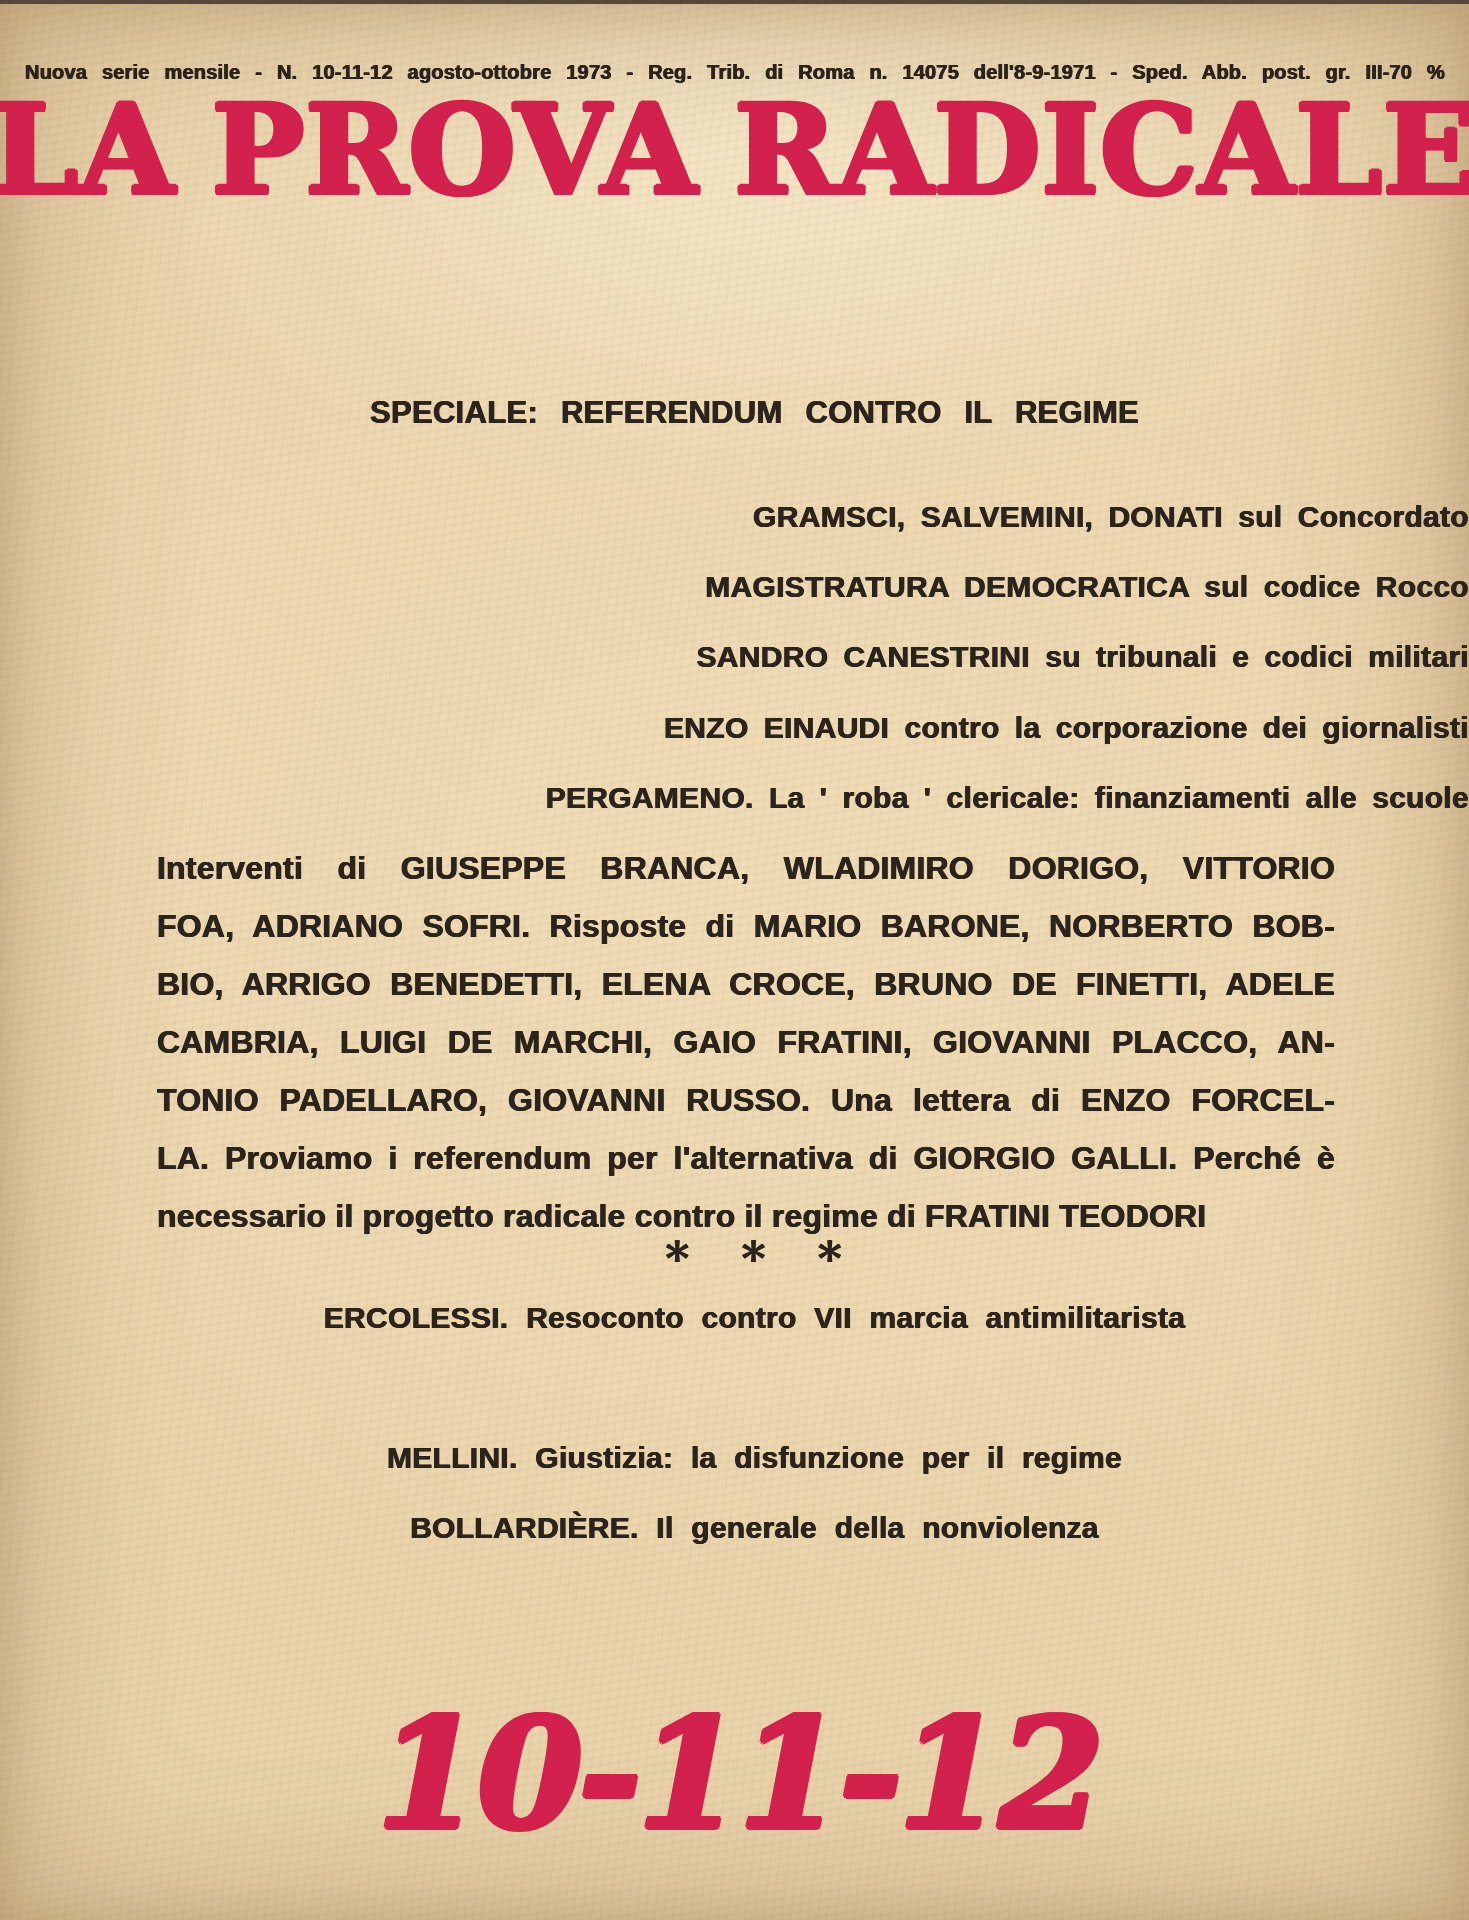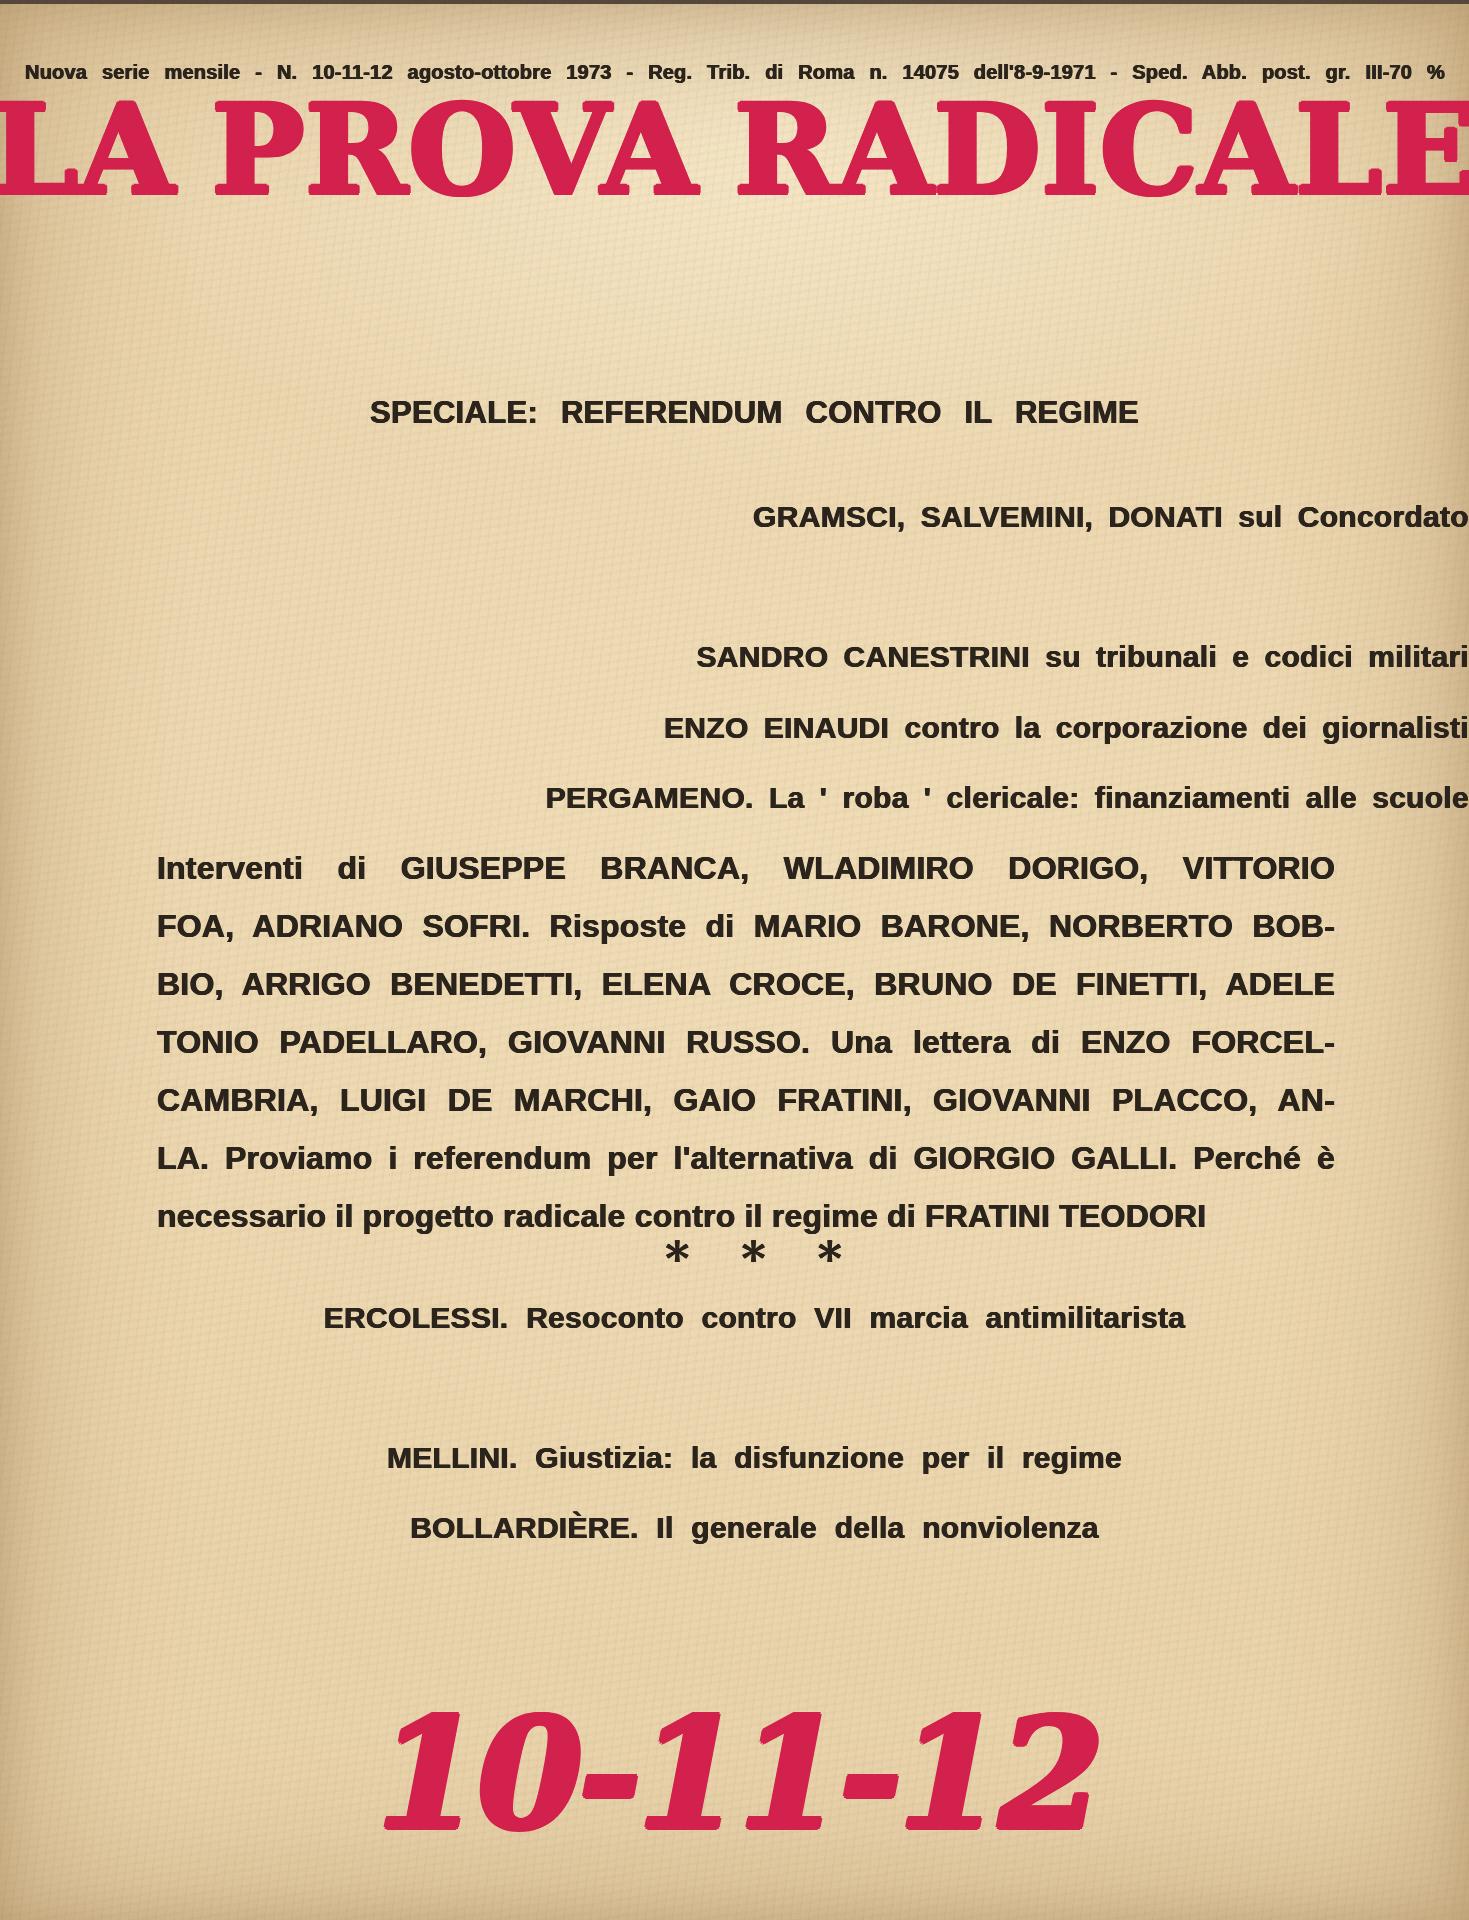--- a/index.html
+++ b/index.html
@@ -99,30 +99,31 @@
 
   <div class="info-line jline ink">Nuova serie mensile - N. 10-11-12 agosto-ottobre 1973 - Reg. Trib. di Roma n. 14075 dell'8-9-1971 - Sped. Abb. post. gr. III-70 %</div>
 
   <div class="title-band">
     <span class="magazine-title">LA PROVA RADICALE</span>
   </div>
 
   <div class="centered special ink">SPECIALE: REFERENDUM CONTRO IL REGIME</div>
 
   <div class="centered headline h1 ink">GRAMSCI, SALVEMINI, DONATI sul Concordato</div>
+  <div class="centered headline h2 ink">MAGISTRATURA DEMOCRATICA sul codice Rocco</div>
   <div class="centered headline h3 ink">SANDRO CANESTRINI su tribunali e codici militari</div>
   <div class="centered headline h4 ink">ENZO EINAUDI contro la corporazione dei giornalisti</div>
   <div class="centered headline h5 ink">PERGAMENO. La ' roba ' clericale: finanziamenti alle scuole</div>
 
   <div class="paragraph ink">
     <div class="pline jline">Interventi di GIUSEPPE BRANCA, WLADIMIRO DORIGO, VITTORIO</div>
     <div class="pline jline">FOA, ADRIANO SOFRI. Risposte di MARIO BARONE, NORBERTO BOB-</div>
     <div class="pline jline">BIO, ARRIGO BENEDETTI, ELENA CROCE, BRUNO DE FINETTI, ADELE</div>
+    <div class="pline jline">CAMBRIA, LUIGI DE MARCHI, GAIO FRATINI, GIOVANNI PLACCO, AN-</div>
     <div class="pline jline">TONIO PADELLARO, GIOVANNI RUSSO. Una lettera di ENZO FORCEL-</div>
-    <div class="pline jline">CAMBRIA, LUIGI DE MARCHI, GAIO FRATINI, GIOVANNI PLACCO, AN-</div>
     <div class="pline jline">LA. Proviamo i referendum per l'alternativa di GIORGIO GALLI. Perché è</div>
     <div class="pline jline last">necessario il progetto radicale contro il regime di FRATINI TEODORI</div>
   </div>
 
   <div class="centered separator ink">* * *</div>
 
   <div class="centered article a1 ink">ERCOLESSI. Resoconto contro VII marcia antimilitarista</div>
   <div class="centered article a3 ink">MELLINI. Giustizia: la disfunzione per il regime</div>
   <div class="centered article a4 ink">BOLLARDIÈRE. Il generale della nonviolenza</div>
 

